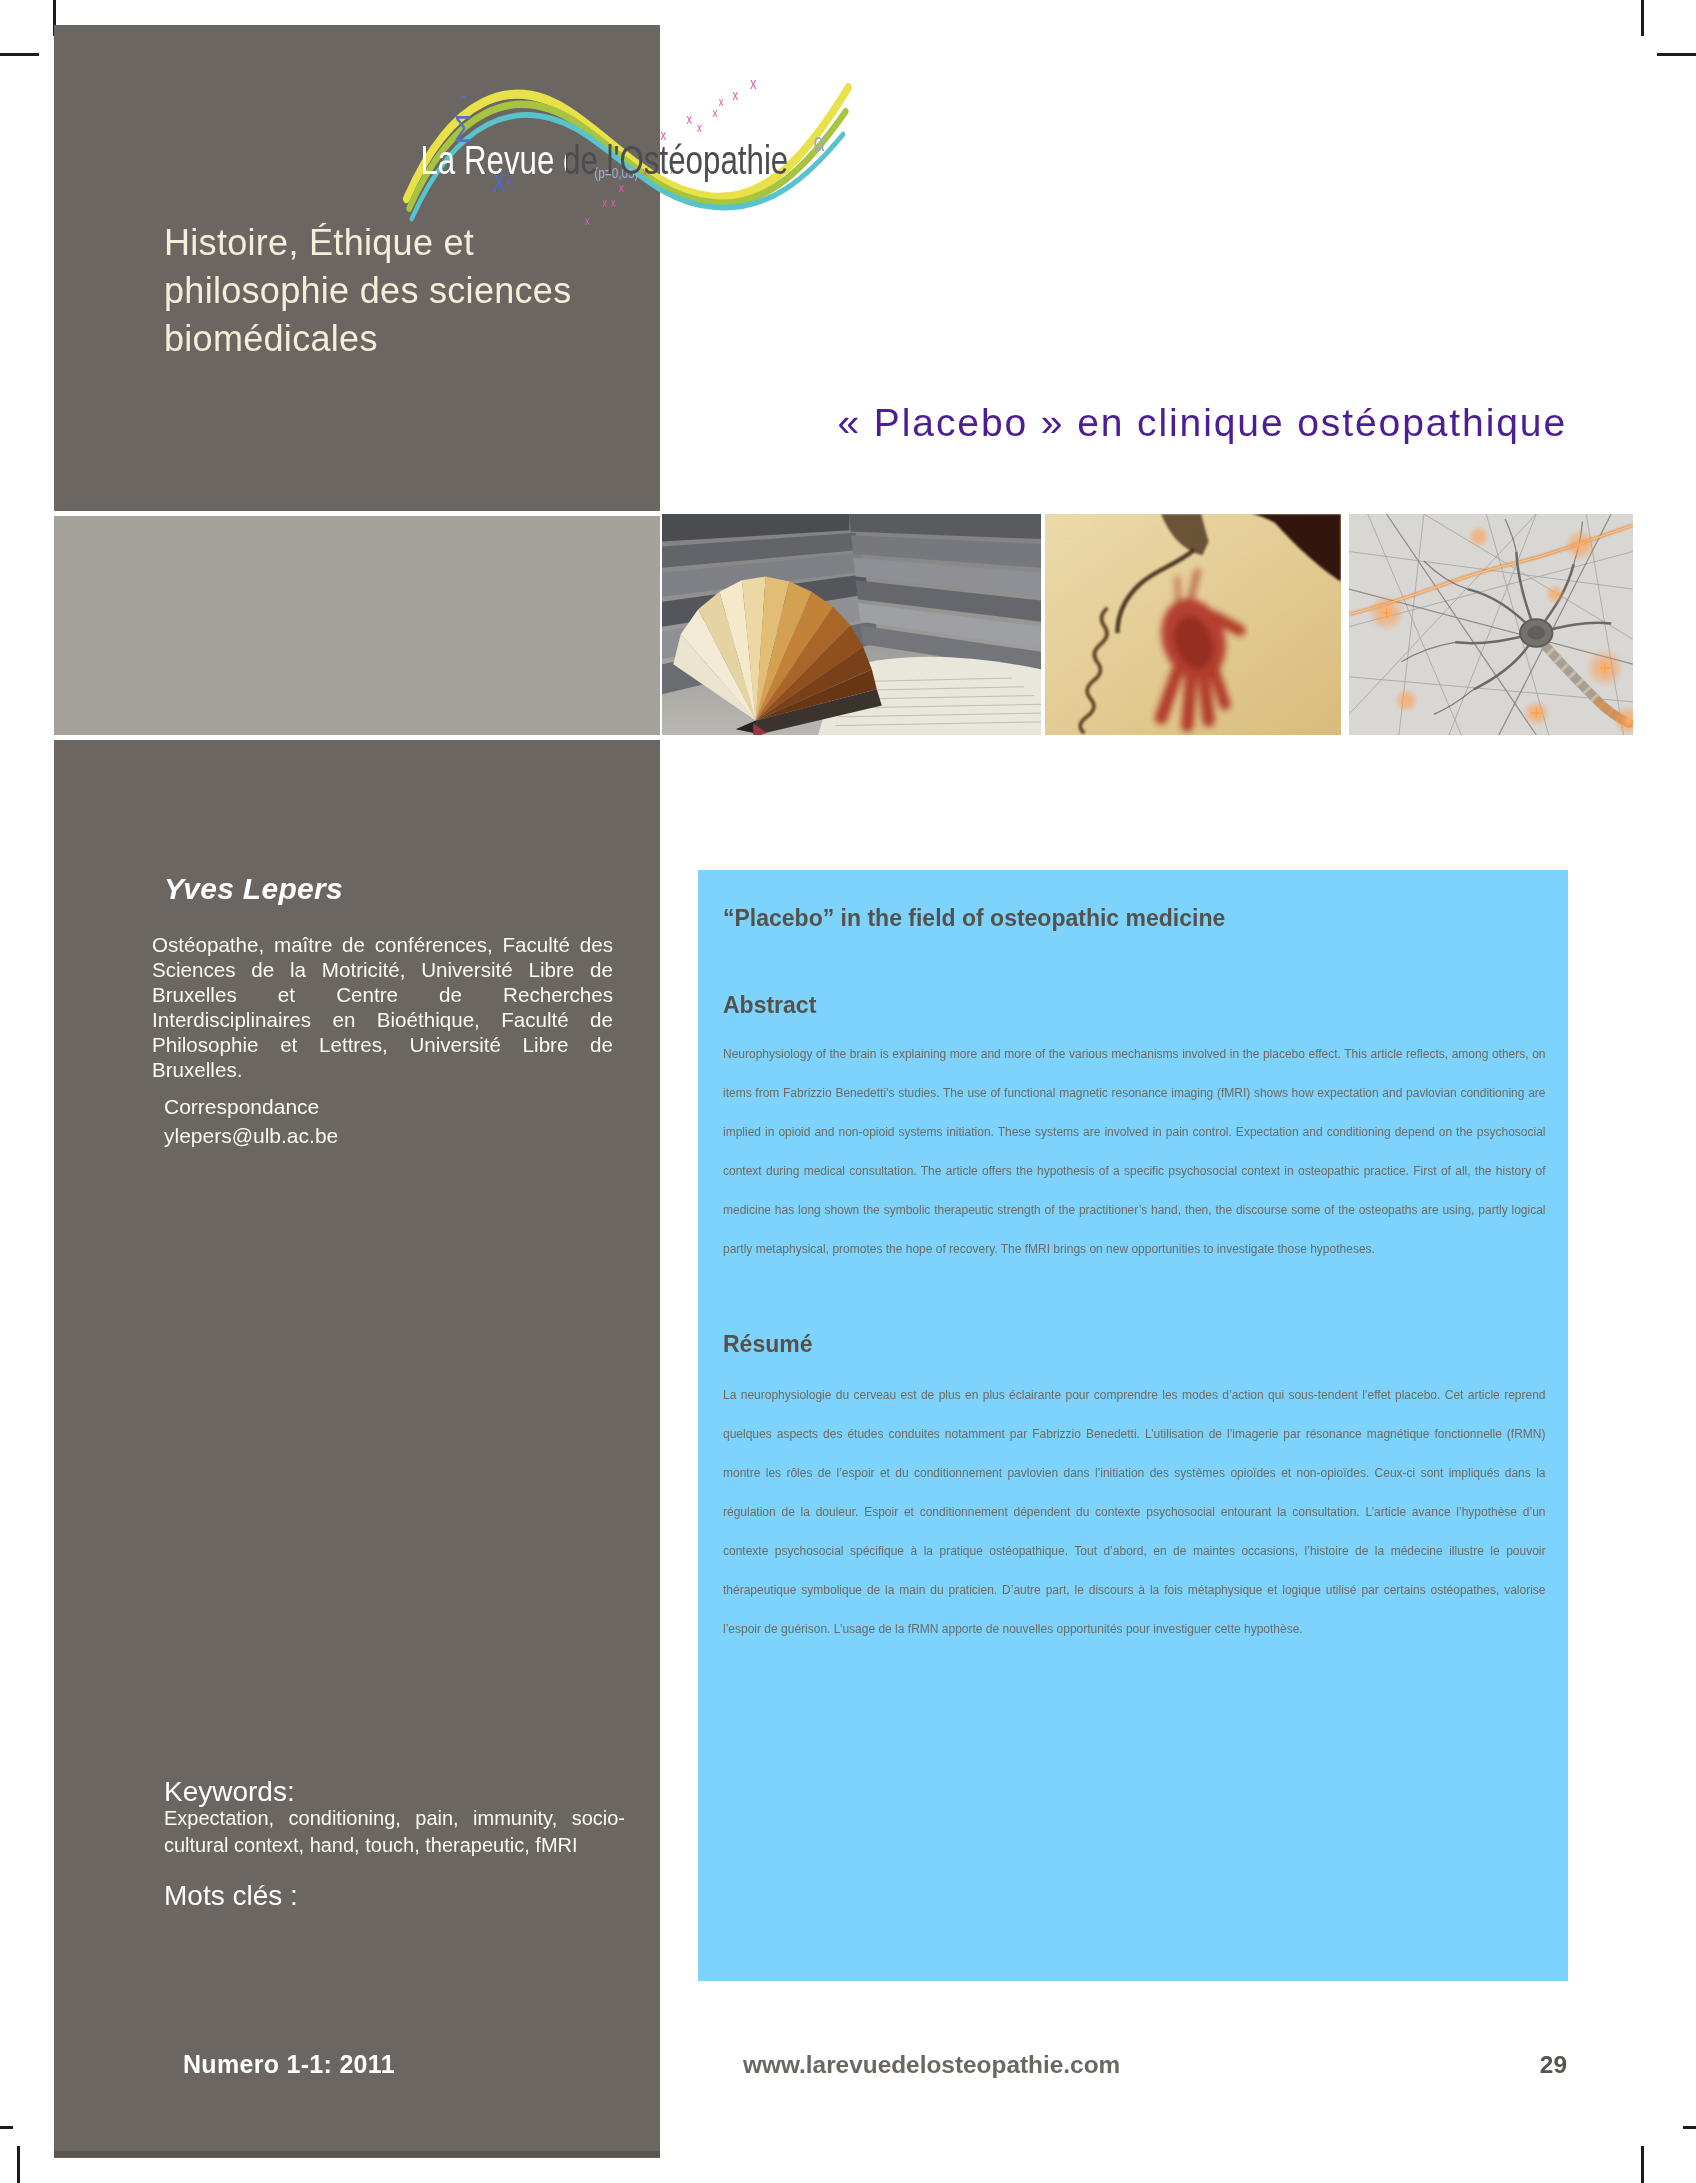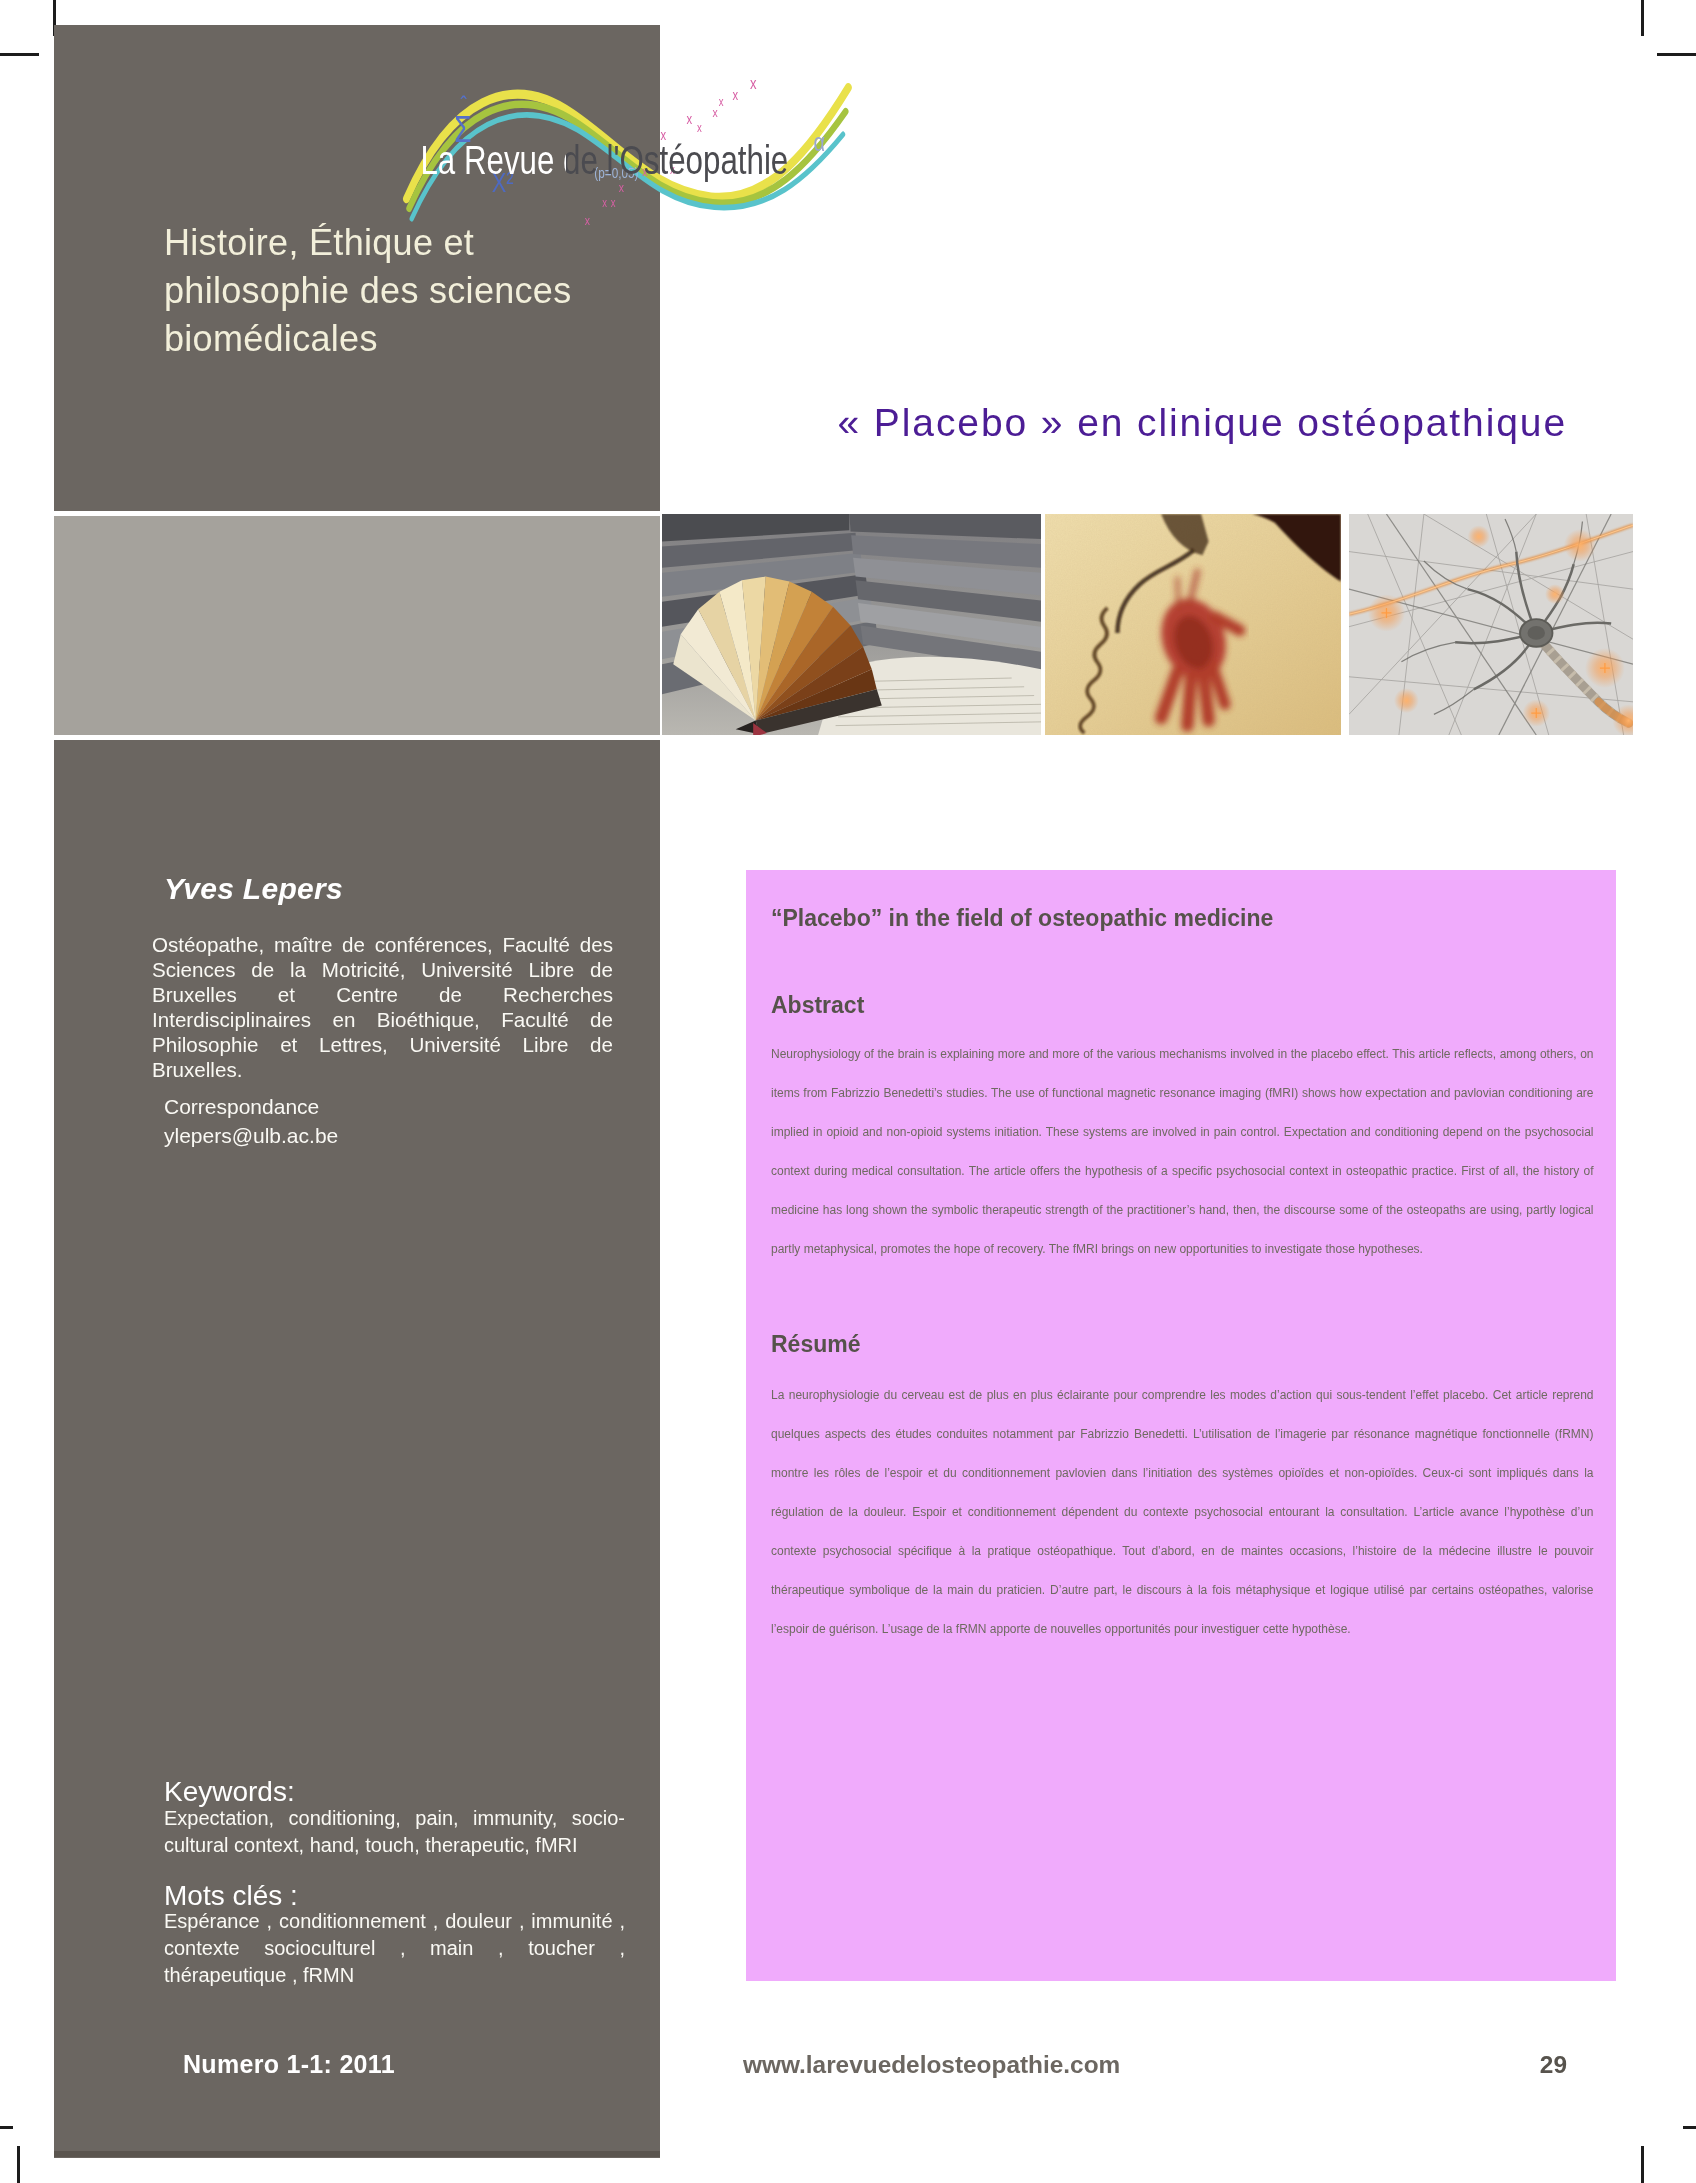--- a/index.html
+++ b/index.html
@@ -2,21 +2,21 @@
 <html lang="fr" style="font-size:10px"><head>
 <meta charset="utf-8">
 <style>
   html,body{margin:0;padding:0;background:#ffffff;}
   body{width:1697px;height:2183px;position:relative;font-family:"Liberation Sans",sans-serif;overflow:hidden;}
   #page{position:absolute;inset:0;background:#ffffff;}
   .abs{position:absolute;}
   
   .sidebar-dark{background:#6B6661;}
   .band-light{background:#A5A29C;}
-  .cream-box{background:#f0abfc;margin-left:48px;}
+  .cream-box{background:#7dd3fc;}
   .crop{background:#1c1c1c;}
   
   .section-title{font-size:36px;line-height:48px;color:#F2EFDA;letter-spacing:0.3px;}
   .article-title{font-size:39px;color:#4c1d95;letter-spacing:1.9px;text-align:right;white-space:nowrap;}
   .author-name{font-size:30px;font-weight:bold;font-style:italic;color:#FFFFFF;letter-spacing:0.3px;}
   .affil{font-size:20.6px;line-height:25px;color:#FAF9F4;text-align:justify;}
   .corr{font-size:21px;line-height:29px;color:#FAF9F4;}
   .kw-label{font-size:28px;font-weight:normal;color:#FFFFFF;}
   .kw-text{font-size:20px;line-height:27px;color:#FAF9F4;text-align:justify;}
   .box-head{font-size:23px;font-weight:bold;color:#56524B;}
@@ -253,21 +253,20 @@
   </div>
 
   <div class="abs author-name" style="left:164px;top:872px;width:462px;">Yves Lepers</div>
   <div class="abs affil" style="left:152px;top:932px;width:461px;">Ostéopathe, maître de conférences, Faculté des Sciences de la Motricité, Université Libre de Bruxelles et Centre de Recherches Interdisciplinaires en Bioéthique, Faculté de Philosophie et Lettres, Université Libre de Bruxelles.</div>
   <div class="abs corr" style="left:164px;top:1092px;">Correspondance</div>
   <div class="abs corr" style="left:164px;top:1121px;">ylepers@ulb.ac.be</div>
 
   <div class="abs kw-label" style="left:164px;top:1776px;">Keywords:</div>
   <div class="abs kw-text" style="left:164px;top:1805px;width:461px;">Expectation, conditioning, pain, immunity, socio-cultural context, hand, touch, therapeutic, fMRI</div>
   <div class="abs kw-label" style="left:164px;top:1880px;">Mots clés :</div>
-  <div class="abs kw-text" style="left:164px;top:1908px;width:461px;">Espérance , conditionnement , douleur , immunité , contexte socioculturel , main , toucher , thérapeutique , fRMN</div>
 
   <div class="abs cream-box" style="left:698px;top:870px;width:870px;height:1111px;box-sizing:border-box;padding:35px 22.5px 0 25px;">
     <div class="box-head">“Placebo” in the field of osteopathic medicine</div>
     <div class="box-head" style="margin-top:60px;margin-bottom:16.2px;">Abstract</div>
     <div class="box-body">Neurophysiology of the brain is explaining more and more of the various mechanisms involved in the placebo effect. This article reflects, among others, on items from Fabrizzio Benedetti’s studies. The use of functional magnetic resonance imaging (fMRI) shows how expectation and pavlovian conditioning are implied in opioid and non-opioid systems initiation. These systems are involved in pain control. Expectation and conditioning depend on the psychosocial context during medical consultation. The article offers the hypothesis of a specific psychosocial context in osteopathic practice. First of all, the history of medicine has long shown the symbolic therapeutic strength of the practitioner’s hand, then, the discourse some of the osteopaths are using, partly logical partly metaphysical, promotes the hope of recovery. The fMRI brings on new opportunities to investigate those hypotheses.</div>
     <div class="box-head" style="margin-top:62px;margin-bottom:17.5px;">Résumé</div>
     <div class="box-body">La neurophysiologie du cerveau est de plus en plus éclairante pour comprendre les modes d’action qui sous-tendent l’effet placebo. Cet article reprend quelques aspects des études conduites notamment par Fabrizzio Benedetti. L’utilisation de l’imagerie par résonance magnétique fonctionnelle (fRMN) montre les rôles de l’espoir et du conditionnement pavlovien dans l’initiation des systèmes opioïdes et non-opioïdes. Ceux-ci sont impliqués dans la régulation de la douleur. Espoir et conditionnement dépendent du contexte psychosocial entourant la consultation. L’article avance l’hypothèse d’un contexte psychosocial spécifique à la pratique ostéopathique. Tout d’abord, en de maintes occasions, l’histoire de la médecine illustre le pouvoir thérapeutique symbolique de la main du praticien. D’autre part, le discours à la fois métaphysique et logique utilisé par certains ostéopathes, valorise l’espoir de guérison. L’usage de la fRMN apporte de nouvelles opportunités pour investiguer cette hypothèse.</div>
   </div>
 
   <div class="abs footer-issue" style="left:183px;top:2050px;">Numero 1-1: 2011</div>

